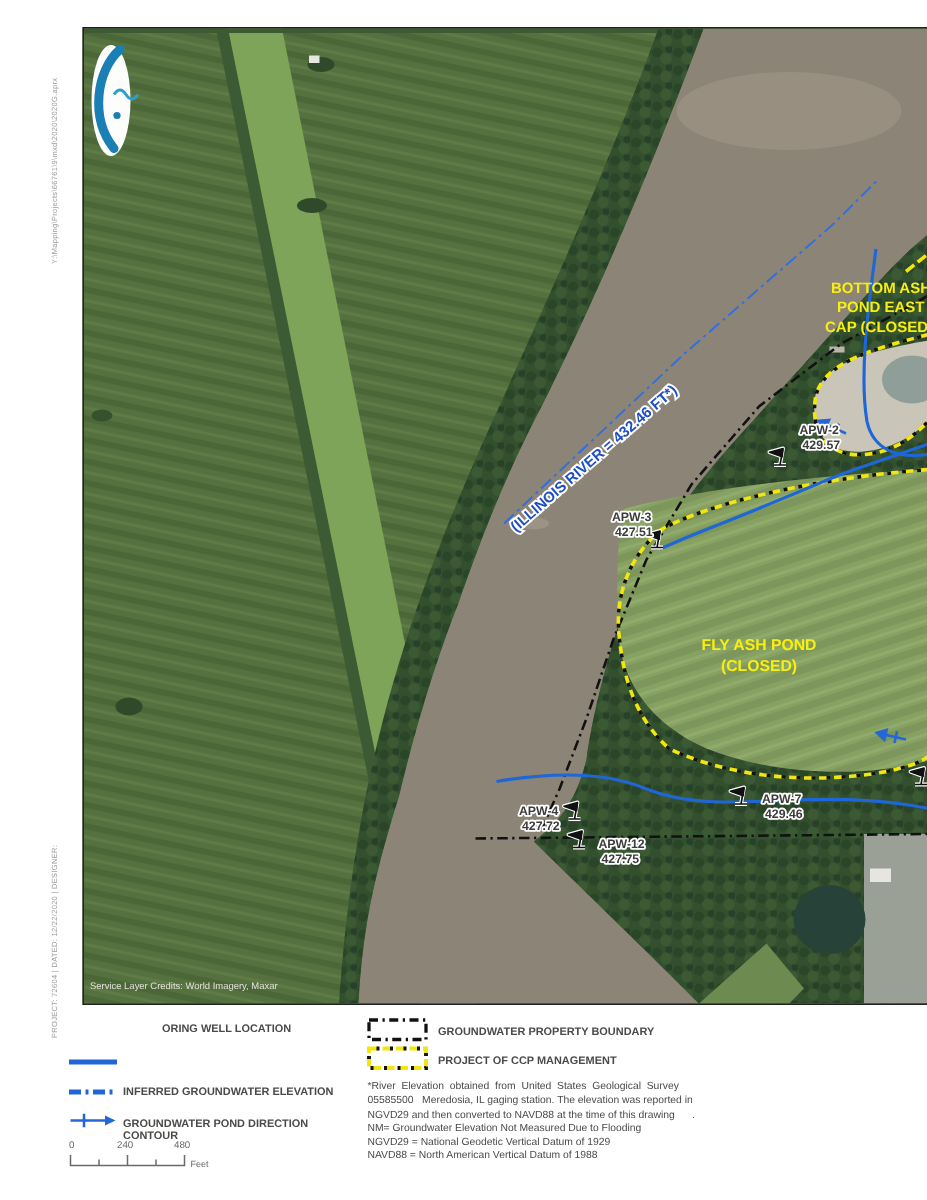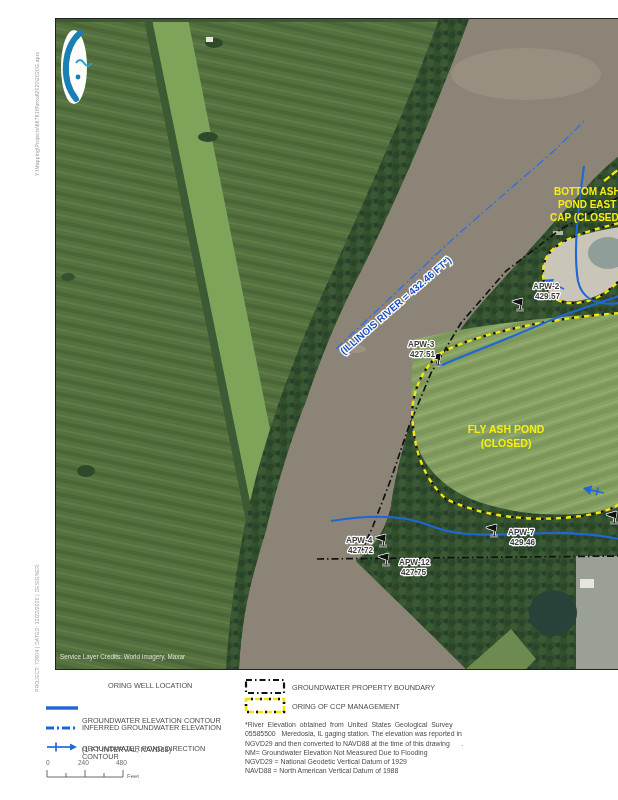--- a/index.html
+++ b/index.html
@@ -4,21 +4,21 @@
 <style>
   html,body{margin:0;padding:0;background:#fff;}
   .page{position:relative;width:618px;height:800px;background:#ffffff;overflow:hidden;
         font-family:"Liberation Sans", sans-serif;}
   .side-text{position:absolute;color:#9a9a9a;font-size:5px;letter-spacing:.2px;
              writing-mode:vertical-rl;transform:rotate(180deg);white-space:nowrap;}
   .side-top{left:34px;top:26px;height:150px;}
   .side-bottom{left:34px;top:556px;height:136px;}
   .map-frame{position:absolute;left:55px;top:18px;width:563px;height:650px;
              border:1px solid #222;box-sizing:content-box;overflow:hidden;background:#55713f;}
-  .legend-text{position:absolute;color:#4a4a48;font-size:7.3px;line-height:9.5px;white-space:pre;}
+  .legend-text{position:absolute;color:#4a4a48;font-size:7.3px;line-height:9.5px;white-space:pre;font-weight:bold;}
   .note-line{color:#4a4a48;font-size:6.9px;line-height:9.3px;white-space:pre;}
   .lg-icon{position:absolute;}
   svg text{user-select:none;}
 </style>
 </head>
 <body>
 
 <div class="page">
 
   <div class="side-text side-top">Y:\Mapping\Projects\66761\9\mxd\2020\2020G.aprx</div>
@@ -209,24 +209,20 @@
       <circle cx="22" cy="58" r="2.4" fill="#1a7fb5"></circle>
     </g>
   </svg>
   </div>
 
   <div class="legend-text" style="left:108px;top:681px;">ORING WELL LOCATION</div>
 
   <svg class="lg-icon" style="left:45px;top:704px;" width="34" height="8">
     <line x1="1" y1="4" x2="33" y2="4" stroke="#1f66d6" stroke-width="3.4"></line>
   </svg>
-  <div class="legend-text" style="left:82px;top:697px;">
-    <div>GROUNDWATER ELEVATION CONTOUR</div>
-    <div>(1-FT INTERVAL, NAVD88)</div>
-  </div>
 
   <svg class="lg-icon" style="left:45px;top:724px;" width="34" height="8">
     <line x1="1" y1="4" x2="33" y2="4" stroke="#1f66d6" stroke-width="3.2" stroke-dasharray="8 3 2 3"></line>
   </svg>
   <div class="legend-text" style="left:82px;top:704px;">
     <div>INFERRED GROUNDWATER ELEVATION</div>
     <div>CONTOUR</div>
   </div>
 
   <svg class="lg-icon" style="left:45px;top:741px;" width="34" height="12">
@@ -246,21 +242,21 @@
 
   <svg class="lg-icon" style="left:244px;top:678px;" width="42" height="17">
     <rect x="2" y="2" width="38" height="13" fill="none" stroke="#111" stroke-width="2.2" stroke-dasharray="6 3 1.5 3"></rect>
   </svg>
   <div class="legend-text" style="left:292px;top:683px;">GROUNDWATER PROPERTY BOUNDARY</div>
 
   <svg class="lg-icon" style="left:244px;top:697px;" width="42" height="17">
     <rect x="2" y="2" width="38" height="13" fill="none" stroke="#f2e60e" stroke-width="2.6" stroke-dasharray="6 3"></rect>
     <rect x="2" y="2" width="38" height="13" fill="none" stroke="#111" stroke-width="2.6" stroke-dasharray="2 7" stroke-dashoffset="4"></rect>
   </svg>
-  <div class="legend-text" style="left:292px;top:702px;">ORING OF CCP MANAGEMENT</div>
+  <div class="legend-text" style="left:292px;top:702px;">PROJECT OF CCP MANAGEMENT</div>
 
   <div style="position:absolute;left:245px;top:720px;width:335px;">
     <div class="note-line">*River  Elevation  obtained  from  United  States  Geological  Survey</div>
     <div class="note-line">05585500   Meredosia, IL gaging station. The elevation was reported in</div>
     <div class="note-line">NGVD29 and then converted to NAVD88 at the time of this drawing      .</div>
     <div class="note-line">NM= Groundwater Elevation Not Measured Due to Flooding</div>
     <div class="note-line">NGVD29 = National Geodetic Vertical Datum of 1929</div>
     <div class="note-line">NAVD88 = North American Vertical Datum of 1988</div>
   </div>
 

